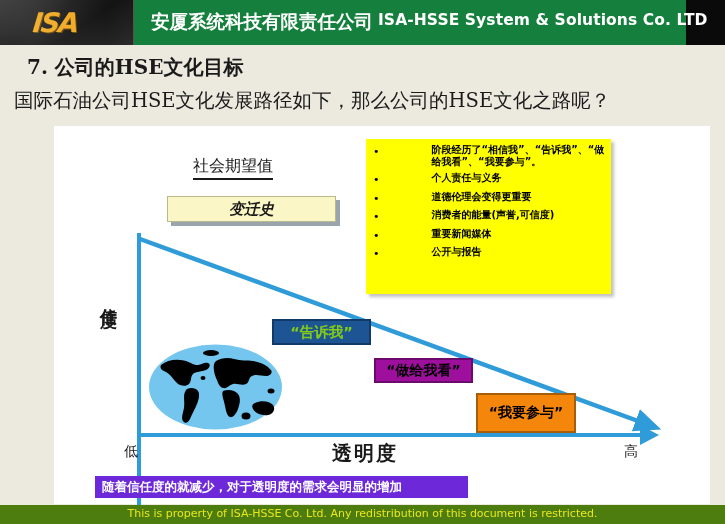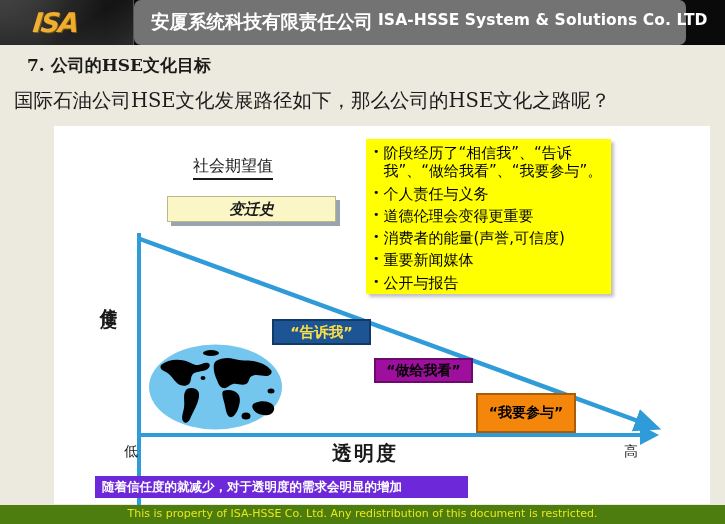--- a/index.html
+++ b/index.html
@@ -51,22 +51,21 @@
   #logo-divider {
     position: absolute;
     left: 133px; top: 0;
     width: 1px; height: 45px;
     background: #555;
   }
   #header-bar {
     position: absolute;
     left: 134px; top: 0;
     width: 552px; height: 45px;
-    background: #737373;
-    border-radius: 7px;
+    background: #15803d;
   }
   #header-title-cn {
     position: absolute;
     left: 17px; top: 9px;
     font-size: 18.5px;
     font-weight: bold;
     color: #ffffff;
     letter-spacing: 0px;
     white-space: nowrap;
   }
@@ -77,21 +76,21 @@
     font-weight: bold;
     color: #ffffff;
     white-space: nowrap;
     letter-spacing: 0.1px;
   }
 
   
   #heading-section {
     position: absolute;
     left: 27px; top: 54px;
-    font-size: 17px;
+    font-size: 20px;
     font-weight: bold;
     color: #1a1a1a;
     white-space: nowrap;
     font-family: "DejaVu Serif", "Liberation Serif", serif;
   }
   #heading-question {
     position: absolute;
     left: 14px; top: 87px;
     font-size: 19.5px;
     color: #1a1a1a;
@@ -158,23 +157,24 @@
     line-height: 1.22;
   }
   .bullet-dot {
     flex: 0 0 auto;
     font-size: 11px;
     color: #000;
     padding: 1px 4px 0 1px;
   }
   .bullet-text {
     flex: 1 1 auto;
-    font-size: 15px;
-    font-weight: normal;
+    font-size: 10px;
+    font-weight: bold;
     color: #000;
+    margin-left: 48px;
   }
 
   
   #y-axis {
     position: absolute;
     left: 83px; top: 107px;
     width: 4px; height: 330px;
     background: #2f9bd8;
   }
   #x-axis {
@@ -250,21 +250,21 @@
     border: 2px solid #1574c4;
     font-size: 15px;
     color: #000;
   }
   #stage-box-1 {
     left: 218px; top: 193px;
     width: 99px; height: 26px;
     background: #1d5493;
     border: 2px solid #123a68;
     font-size: 14.5px;
-    color: #fde047;
+    color: #84cc16;
   }
   #stage-box-2 {
     left: 320px; top: 232px;
     width: 99px; height: 25px;
     background: #9e0f9e;
     border: 2px solid #6b0a6b;
     font-size: 14px;
     color: #000000;
   }
   #stage-box-3 {

